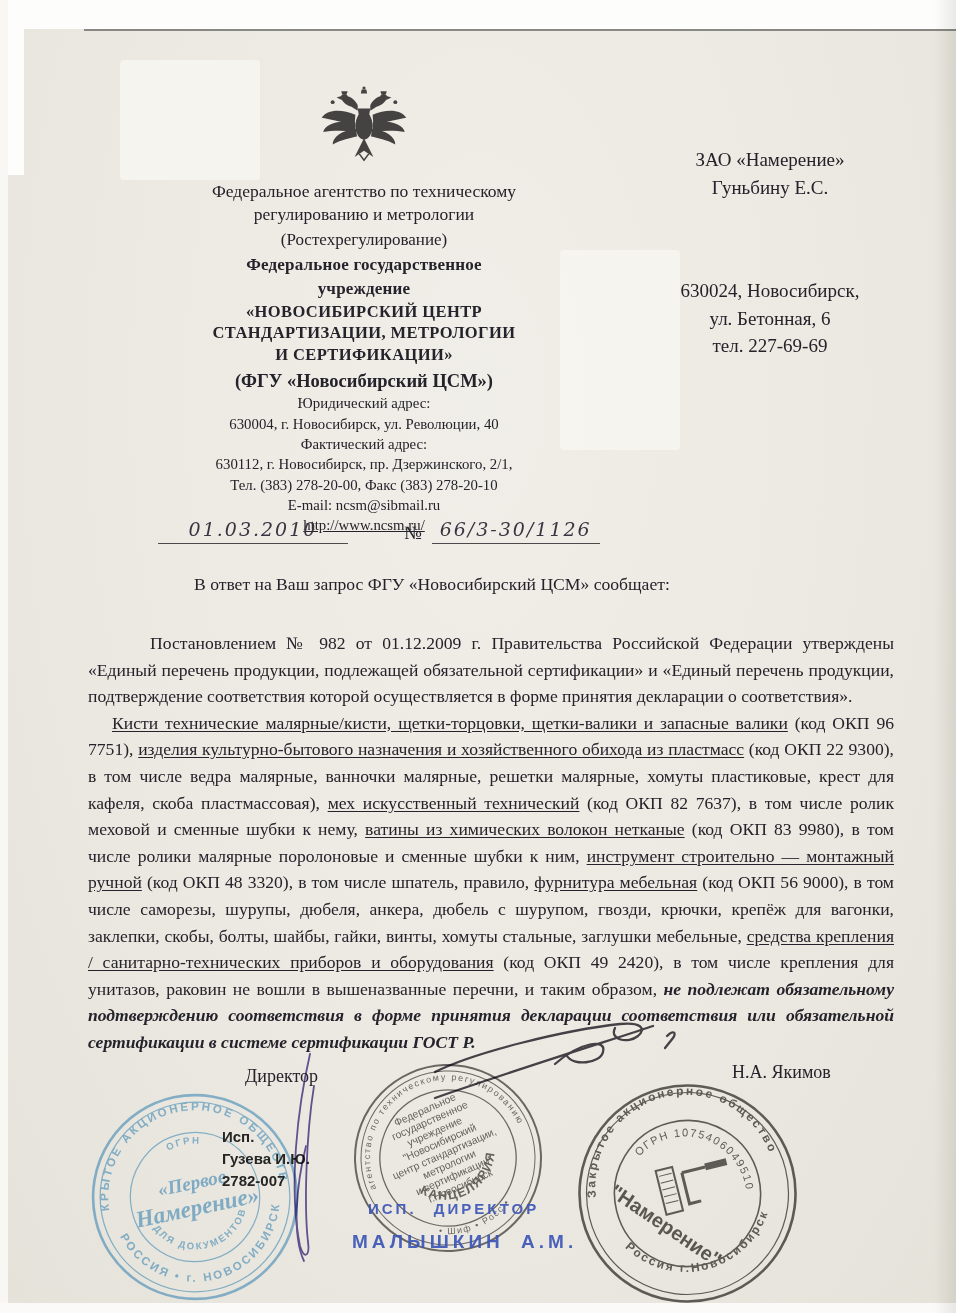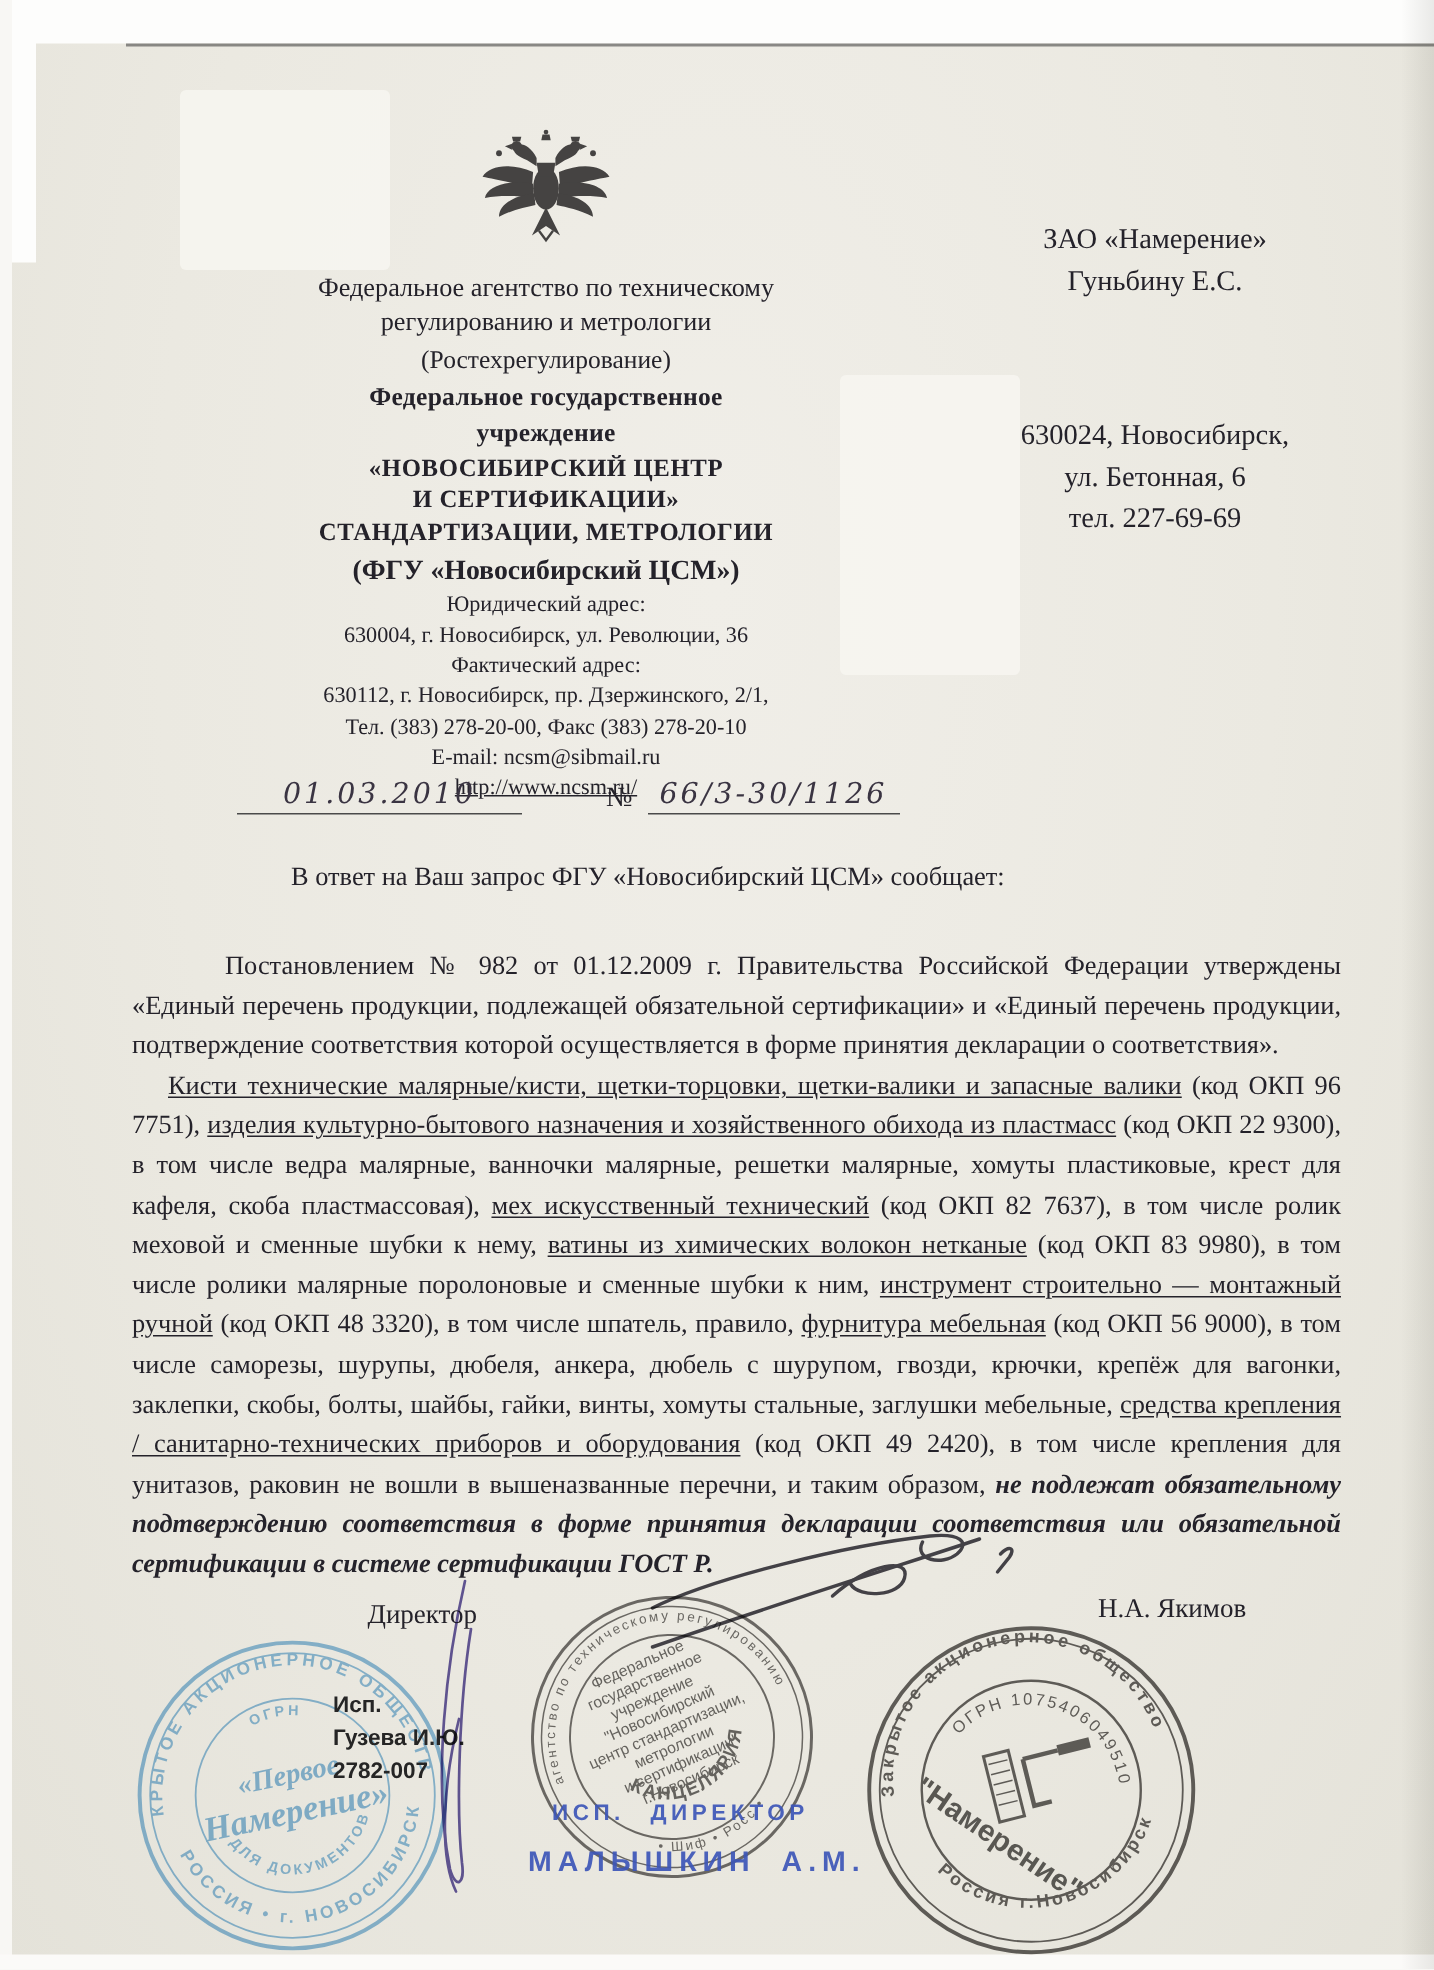--- a/index.html
+++ b/index.html
@@ -122,25 +122,25 @@
         <circle cx="20" cy="22" r="2.5"></circle>
           <circle cx="100" cy="22" r="2.5"></circle>
       </g>
     </svg>
     <div class="agency-line">Федеральное агентство по техническому</div>
     <div class="agency-line">регулированию и метрологии</div>
     <div class="rst-line">(Ростехрегулирование)</div>
     <div class="inst-line">Федеральное государственное</div>
     <div class="inst-line">учреждение</div>
     <div class="inst-caps">«НОВОСИБИРСКИЙ ЦЕНТР</div>
+    <div class="inst-caps">СТАНДАРТИЗАЦИИ, МЕТРОЛОГИИ</div>
     <div class="inst-caps">И СЕРТИФИКАЦИИ»</div>
-    <div class="inst-caps">СТАНДАРТИЗАЦИИ, МЕТРОЛОГИИ</div>
     <div class="inst-fgu">(ФГУ «Новосибирский ЦСМ»)</div>
     <div class="contact-line">Юридический адрес:</div>
-    <div class="contact-line">630004, г. Новосибирск, ул. Революции, 36</div>
+    <div class="contact-line">630004, г. Новосибирск, ул. Революции, 40</div>
     <div class="contact-line">Фактический адрес:</div>
     <div class="contact-line">630112, г. Новосибирск, пр. Дзержинского, 2/1,</div>
     <div class="contact-line">Тел. (383) 278-20-00, Факс (383) 278-20-10</div>
     <div class="contact-line">E-mail: ncsm@sibmail.ru</div>
     <div class="contact-site">http://www.ncsm.ru/</div>
   </div>
 
   <div class="hdr-right">
     <div>ЗАО «Намерение»</div>
     <div>Гуньбину Е.С.</div>

